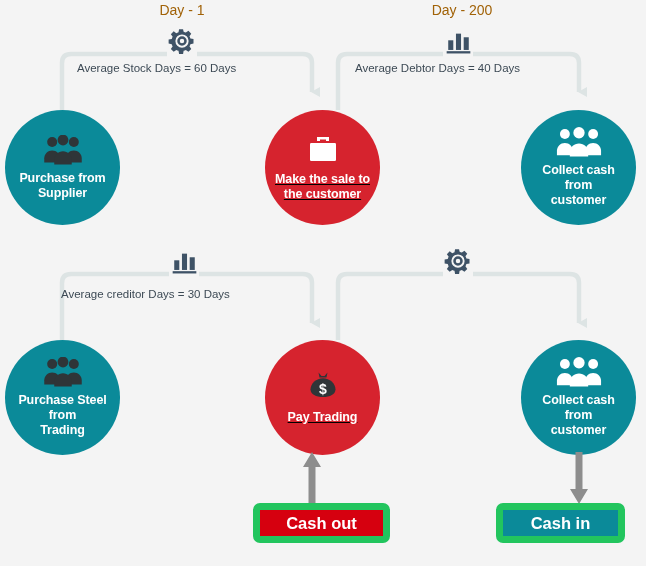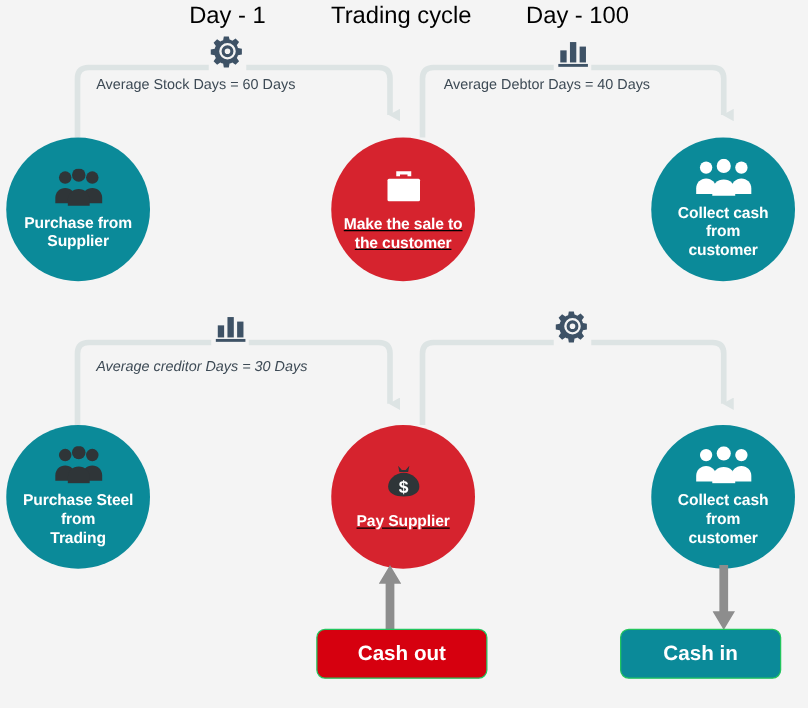--- a/index.html
+++ b/index.html
@@ -44,39 +44,39 @@
     line-height: 15px;
     letter-spacing: -0.1px;
     padding: 0 6px;
     white-space: pre-line;
   }
   .node.teal { background: #0b8a99; }
   .node.red  { background: #d6232e; text-decoration: underline; }
 
   .stage-label {
     position: absolute;
-    color: #000000;
-    font-size: 19px;
+    color: #a16207;
+    font-size: 14px;
     text-align: center;
     white-space: nowrap;
   }
   .metric-label {
     position: absolute;
     color: #3d4a55;
     font-size: 11.5px;
     white-space: nowrap;
   }
   .mid-icon {
     position: absolute;
     line-height: 0;
   }
   .cash-btn {
     position: absolute;
     box-sizing: border-box;
-    border: 1px solid #22c55e;
+    border: 7px solid #22c55e;
     border-radius: 7px;
     display: flex;
     align-items: center;
     justify-content: center;
     color: #ffffff;
     font-size: 16.5px;
     font-weight: bold;
   }
   .cash-btn.red  { background: #d6000f; }
   .cash-btn.teal { background: #0b8a99; }
@@ -102,22 +102,21 @@
 
       <path d="M62,340 L62,283 Q62,274 71,274 L169,274"></path>
       <path d="M199,274 L303,274 Q312,274 312,283 L312,323" marker-end="url(#arrowDown)"></path>
 
       <path d="M338,340 L338,283 Q338,274 347,274 L443,274"></path>
       <path d="M473,274 L570,274 Q579,274 579,283 L579,323" marker-end="url(#arrowDown)"></path>
     </g>
   </svg>
 
   <div class="stage-label" style="left:132px; top:2px; width:100px;">Day - 1</div>
-  <div class="stage-label" style="left:256px; top:2px; width:130px;">Trading cycle</div>
-  <div class="stage-label" style="left:407px; top:2px; width:110px;">Day - 100</div>
+  <div class="stage-label" style="left:407px; top:2px; width:110px;">Day - 200</div>
 
   <div class="mid-icon" style="left:167px; top:26px;">
     <svg width="30" height="30" viewBox="0 0 24 24" fill="#3e5266">
       <path d="M12 8.2a3.8 3.8 0 1 0 0 7.6 3.8 3.8 0 0 0 0-7.6zm0 5.6a1.8 1.8 0 1 1 0-3.6 1.8 1.8 0 0 1 0 3.6z"></path>
       <path d="M21.2 13.6v-3.2l-2.5-.45a7.1 7.1 0 0 0-.74-1.78l1.45-2.07-2.26-2.26-2.07 1.45a7.1 7.1 0 0 0-1.78-.74L12.85 2.5H9.65l-.45 2.5a7.1 7.1 0 0 0-1.78.74L5.35 4.29 3.09 6.55l1.45 2.07a7.1 7.1 0 0 0-.74 1.78l-2.5.45v3.2l2.5.45c.17.63.42 1.22.74 1.78l-1.45 2.07 2.26 2.26 2.07-1.45c.56.32 1.15.57 1.78.74l.45 2.5h3.2l.45-2.5c.63-.17 1.22-.42 1.78-.74l2.07 1.45 2.26-2.26-1.45-2.07c.32-.56.57-1.15.74-1.78l2.5-.45zM12 17.3A5.3 5.3 0 1 1 12 6.7a5.3 5.3 0 0 1 0 10.6z"></path>
     </svg>
   </div>
 
   <div class="mid-icon" style="left:444px; top:27px;">
     <svg width="29" height="29" viewBox="0 0 24 24" fill="#3e5266">
@@ -139,21 +138,21 @@
 
   <div class="mid-icon" style="left:443px; top:246px;">
     <svg width="30" height="30" viewBox="0 0 24 24" fill="#3e5266">
       <path d="M12 8.2a3.8 3.8 0 1 0 0 7.6 3.8 3.8 0 0 0 0-7.6zm0 5.6a1.8 1.8 0 1 1 0-3.6 1.8 1.8 0 0 1 0 3.6z"></path>
       <path d="M21.2 13.6v-3.2l-2.5-.45a7.1 7.1 0 0 0-.74-1.78l1.45-2.07-2.26-2.26-2.07 1.45a7.1 7.1 0 0 0-1.78-.74L12.85 2.5H9.65l-.45 2.5a7.1 7.1 0 0 0-1.78.74L5.35 4.29 3.09 6.55l1.45 2.07a7.1 7.1 0 0 0-.74 1.78l-2.5.45v3.2l2.5.45c.17.63.42 1.22.74 1.78l-1.45 2.07 2.26 2.26 2.07-1.45c.56.32 1.15.57 1.78.74l.45 2.5h3.2l.45-2.5c.63-.17 1.22-.42 1.78-.74l2.07 1.45 2.26-2.26-1.45-2.07c.32-.56.57-1.15.74-1.78l2.5-.45zM12 17.3A5.3 5.3 0 1 1 12 6.7a5.3 5.3 0 0 1 0 10.6z"></path>
     </svg>
   </div>
 
   <div class="metric-label" style="left:77px; top:62px; width:210px;">Average Stock Days = 60 Days</div>
   <div class="metric-label" style="left:355px; top:62px; width:210px;">Average Debtor Days = 40 Days</div>
-  <div class="metric-label" style="left:77px; top:288px; width:215px;font-style:italic;">Average creditor Days = 30 Days</div>
+  <div class="metric-label" style="left:61px; top:288px; width:215px;">Average creditor Days = 30 Days</div>
 
   <div class="node teal" style="left:5px; top:110px; width:115px; height:115px;align-items:center;">
     <span class="node-icon">
       <svg width="40" height="30" viewBox="0 0 48 36" fill="#2f3538">
         <circle cx="11" cy="8.5" r="6"></circle>
         <path d="M1.5 28c0-5.5 4.3-9.5 9.5-9.5s9.5 4 9.5 9.5v5h-19z"></path>
         <circle cx="37" cy="8.5" r="6"></circle>
         <path d="M27.5 28c0-5.5 4.3-9.5 9.5-9.5s9.5 4 9.5 9.5v5h-19z"></path>
         <circle cx="24" cy="6" r="6.5"></circle>
         <path d="M13.5 30c0-6 4.7-10.5 10.5-10.5S34.5 24 34.5 30v5.5h-21z"></path>
@@ -205,21 +204,21 @@
   </div>
 
   <div class="node red" style="left:265px; top:340px; width:115px; height:115px;">
     <span class="node-icon">
       <svg width="36" height="34" viewBox="0 0 36 34" fill="#2f3538">
         <path d="M13.5 2.5l3 3.4h3l3-3.4-1 5.1h-7z"></path>
         <path d="M18 8.2c6.6 0 12.5 5.2 12.5 11.1 0 5.2-5.6 7.8-12.5 7.8S5.5 24.5 5.5 19.3C5.5 13.4 11.4 8.2 18 8.2z"></path>
         <text x="18" y="24" font-family="'Liberation Sans', sans-serif" font-size="14" font-weight="bold" fill="#ffffff" text-anchor="middle">$</text>
       </svg>
     </span>
-    <span class="node-label">Pay Supplier</span>
+    <span class="node-label">Pay Trading</span>
   </div>
 
   <div class="node teal" style="left:521px; top:340px; width:115px; height:115px;">
     <span class="node-icon">
       <svg width="46" height="30" viewBox="0 0 52 34" fill="#ffffff">
         <circle cx="10" cy="8" r="5.6"></circle>
         <path d="M1 27c0-5.2 4-9 9-9s9 3.8 9 9v5H1z"></path>
         <circle cx="42" cy="8" r="5.6"></circle>
         <path d="M33 27c0-5.2 4-9 9-9s9 3.8 9 9v5H33z"></path>
         <circle cx="26" cy="6.5" r="6.4"></circle>

